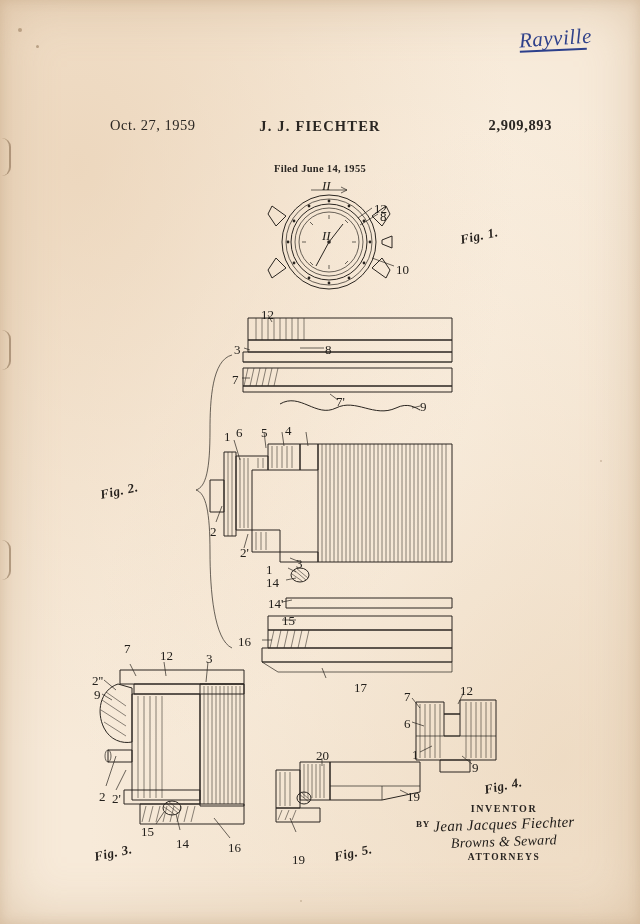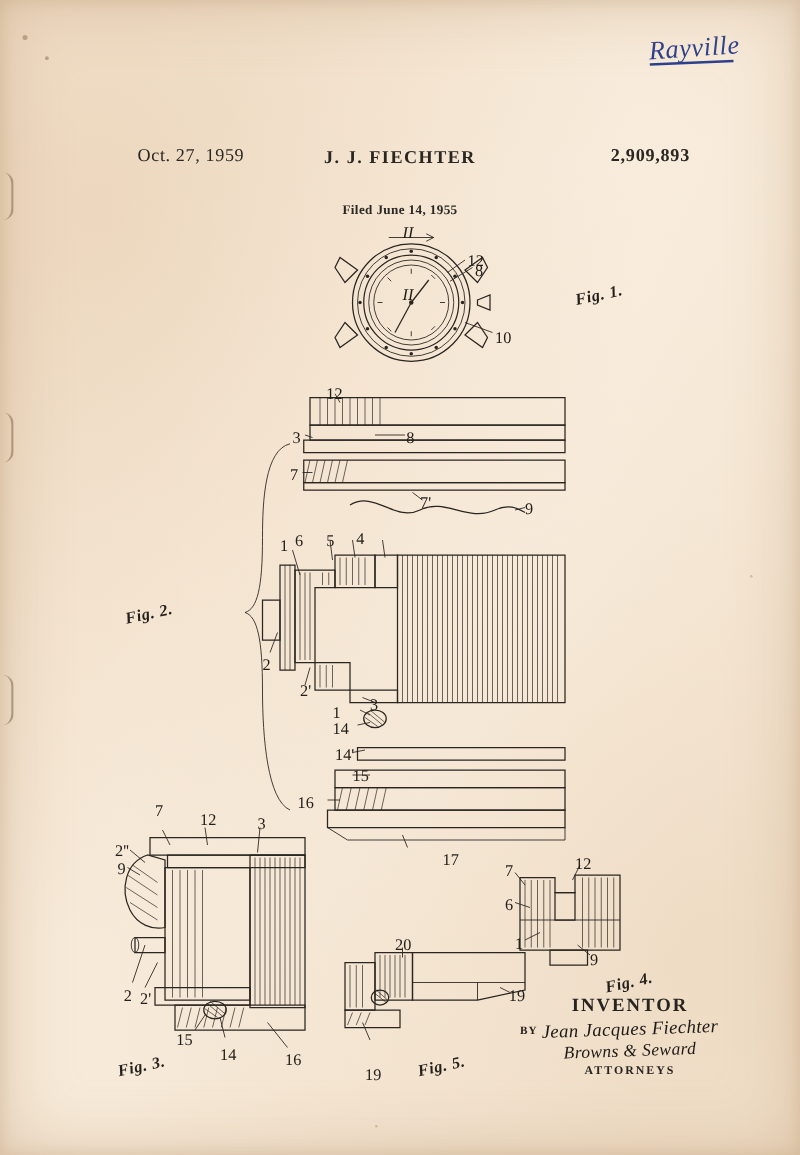--- a/index.html
+++ b/index.html
@@ -139,21 +139,21 @@
   
   #inventor-block {
     position: absolute;
     right: 46px;
     bottom: 62px;
     width: 180px;
     text-align: center;
     z-index: 15;
   }
   #inventor-label {
-    font-size: 15px;
+    font-size: 10px;
     font-weight: bold;
     letter-spacing: 1.6px;
     color: #272320;
     text-align: center;
   }
   #sig1, #sig2 {
     font-style: italic;
     font-size: 15px;
     color: #1d1a17;
     letter-spacing: 0.3px;

